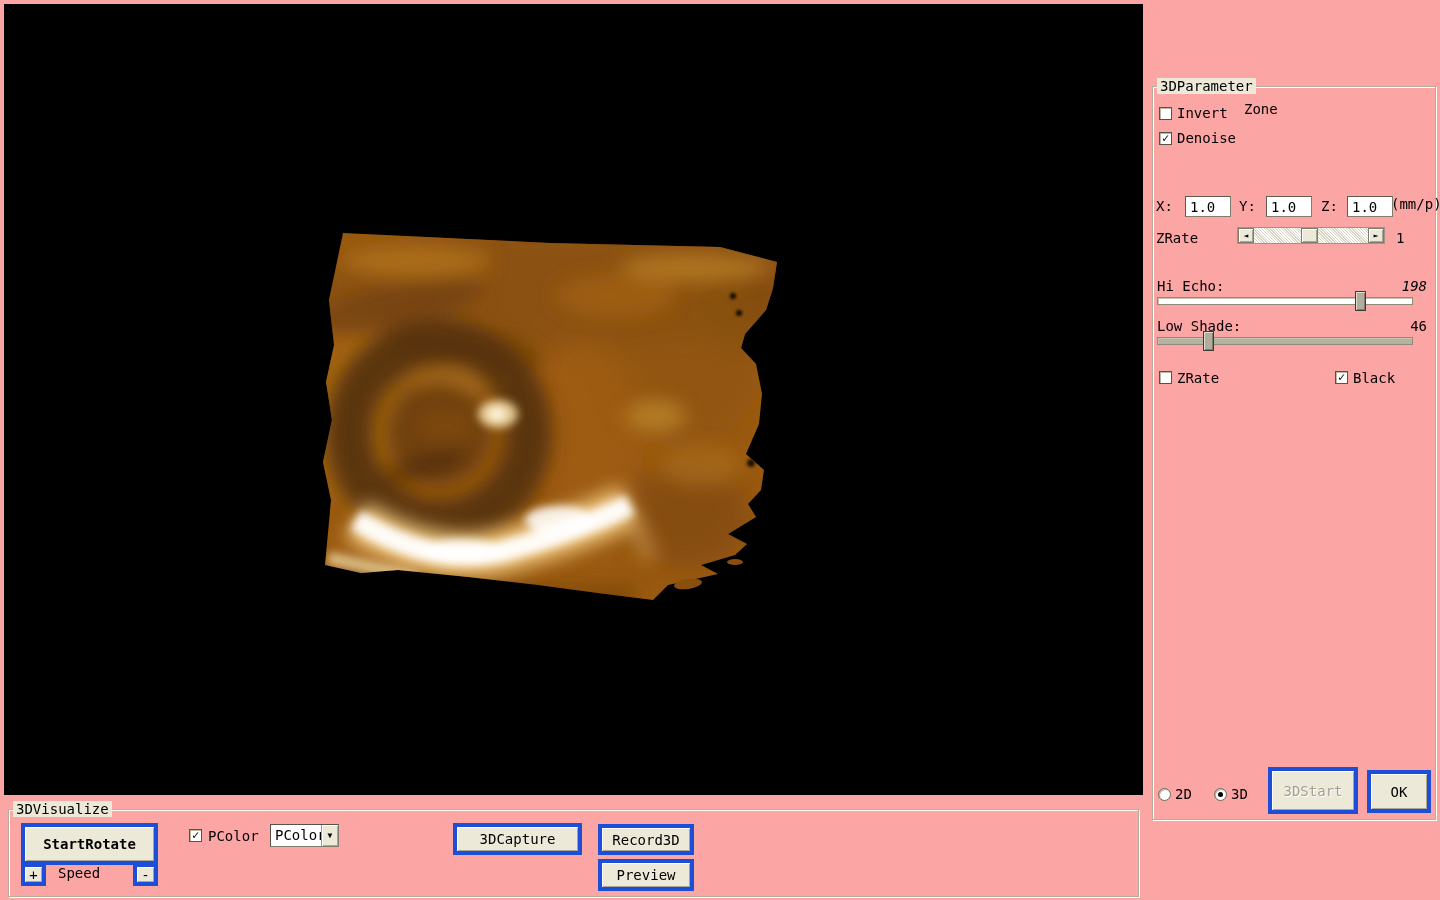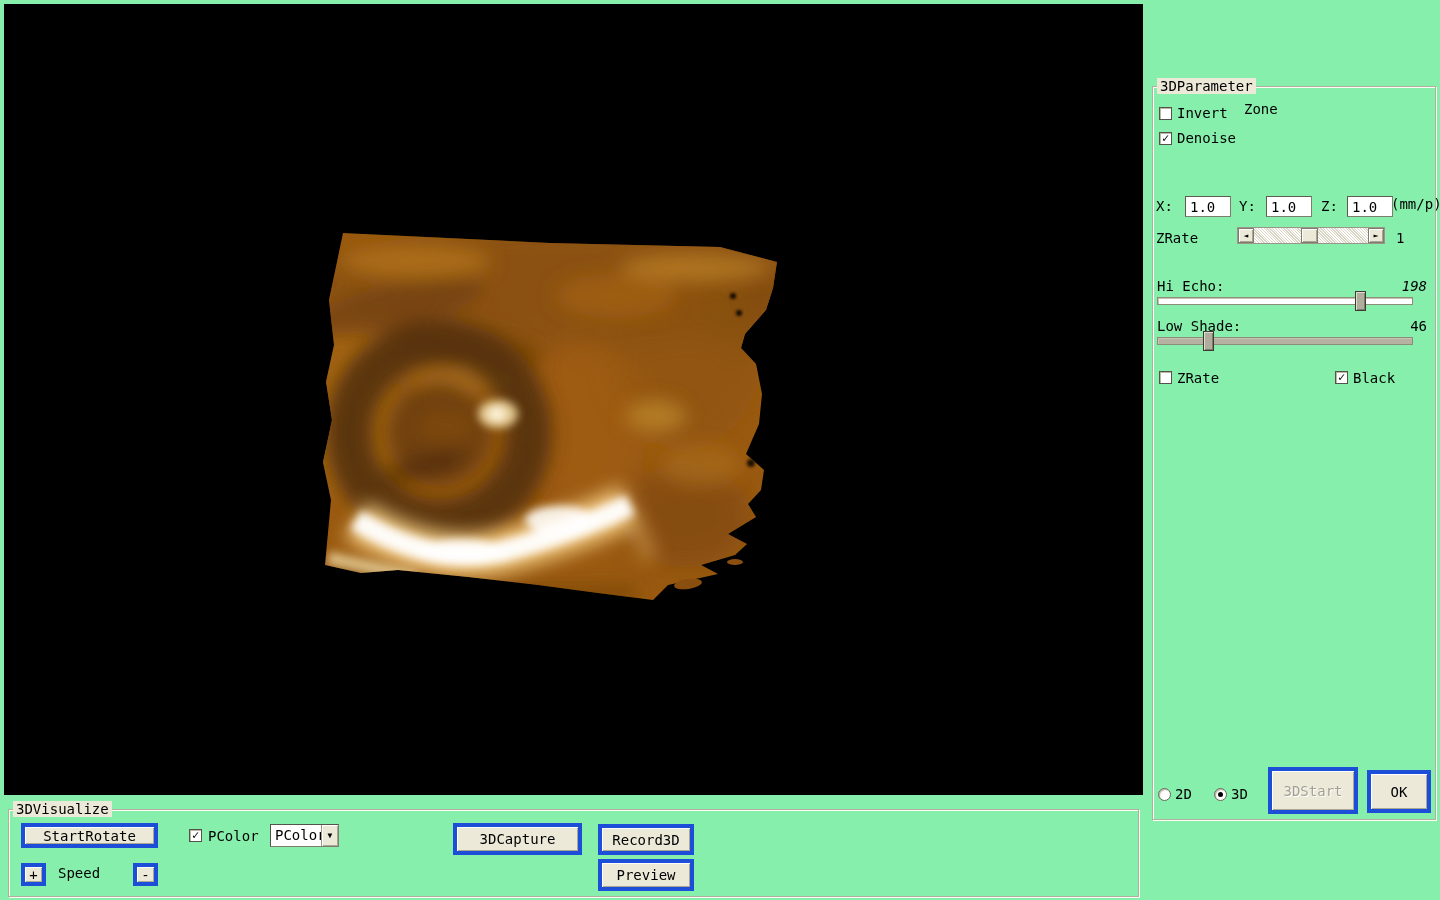--- a/index.html
+++ b/index.html
@@ -1,19 +1,19 @@
 <!DOCTYPE html>
 <html><head>
 <meta charset="utf-8">
 <style>
   * { box-sizing: border-box; }
   html,body { margin:0; padding:0; background:#555; }
   .window {
     position:relative; width:1440px; height:900px;
-    background:#86efac; overflow:hidden;
+    background:#fca5a5; overflow:hidden;
     font-family:"DejaVu Sans Mono","Liberation Mono",monospace;
     font-size:14px; color:#000;
   }
   .viewport {
     position:absolute; left:4px; top:4px; width:1139px; height:791px;
     background:#000;
   }
   .viewport svg { display:block; }
 
   
@@ -253,21 +253,21 @@
     </span>
     <span class="lbl" style="left:78px; top:700px;">3D</span>
 
     <div class="btn disabled" style="left:115px; top:680px; width:90px; height:47px;">3DStart</div>
     <div class="btn" style="left:214px; top:683px; width:64px; height:43px;">OK</div>
   </div>
 
   <div class="groupbox" style="left:8px; top:809px; width:1131px; height:88px;">
     <span class="grouplabel">3DVisualize</span>
 
-    <div class="btn" style="left:12px; top:13px; width:137px; height:25px;">StartRotate</div>
+    <div class="btn" style="left:12px; top:13px; width:137px; height:42px;font-weight:bold;">StartRotate</div>
 
     <div class="btn" style="left:12px; top:53px; width:25px; height:23px;">+</div>
     <span class="lbl" style="left:49px; top:56px;">Speed</span>
     <div class="btn" style="left:124px; top:53px; width:25px; height:23px;">-</div>
 
     <span class="checkbox" style="left:180px; top:19px;">
       <span class="check">✓</span>
     </span>
     <span class="lbl" style="left:199px; top:19px;">PColor</span>
 

